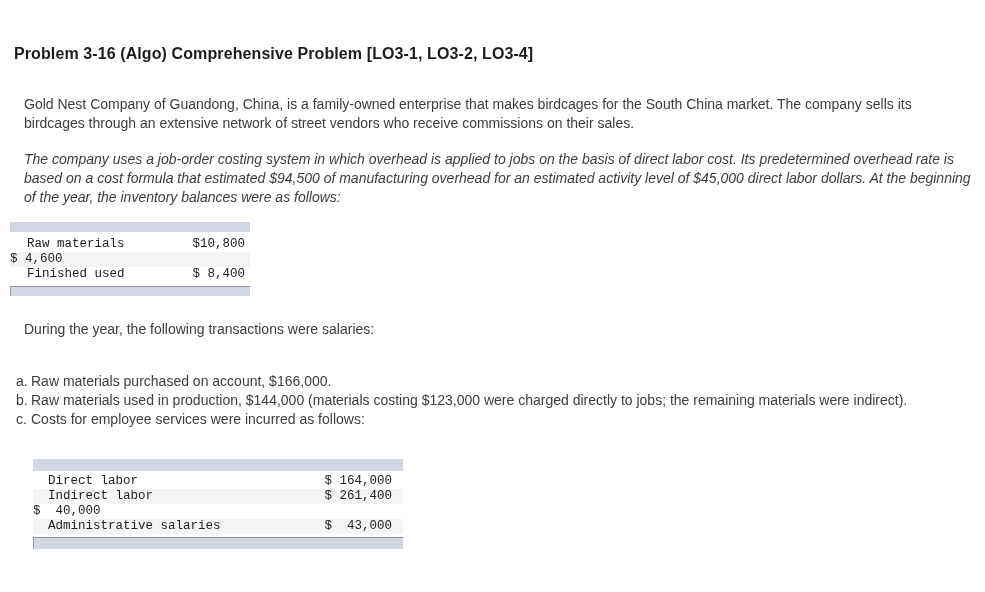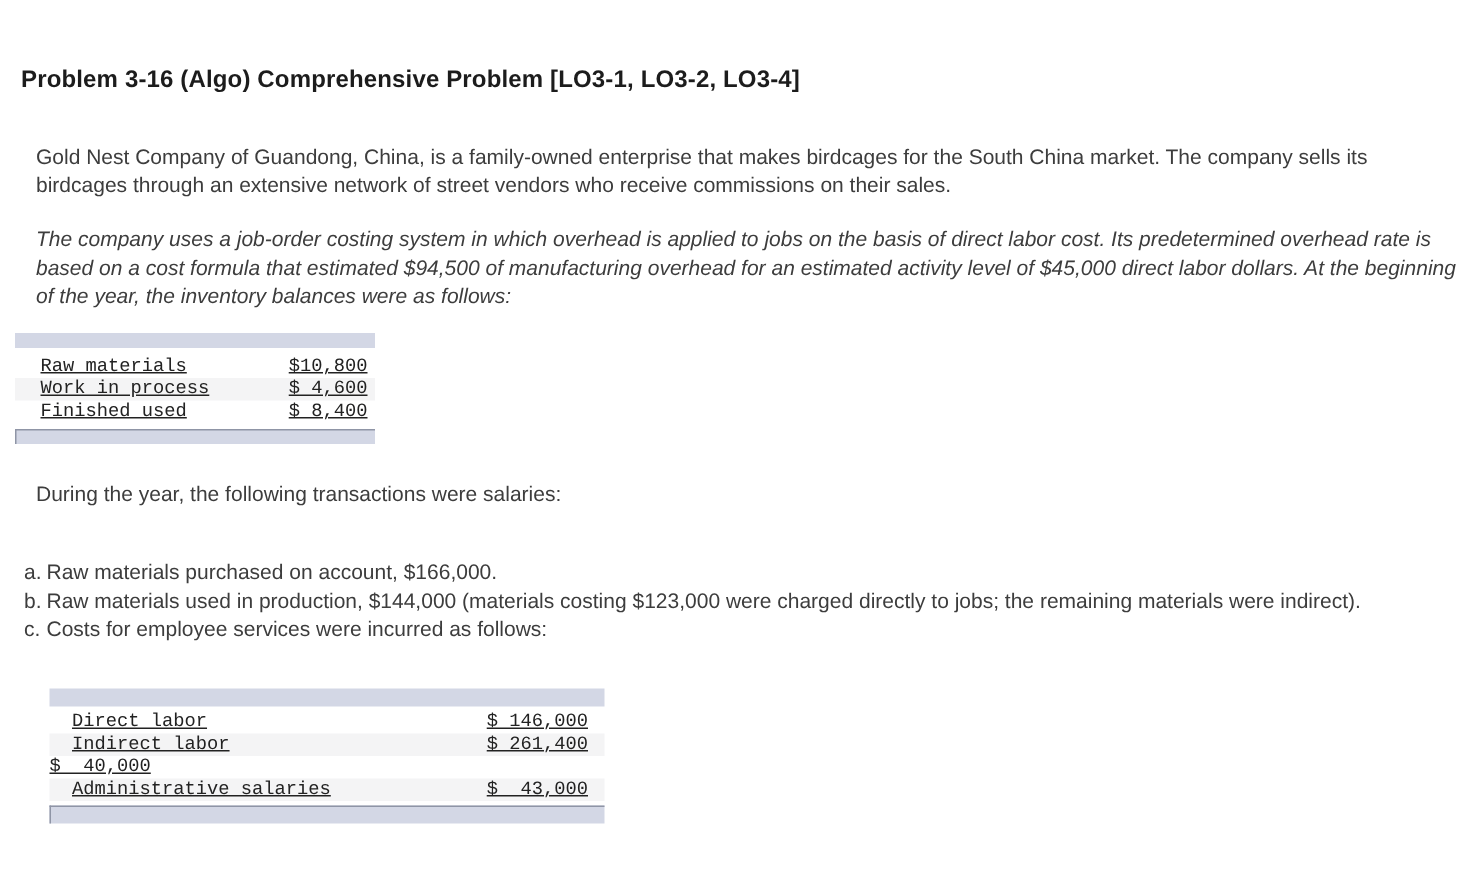--- a/index.html
+++ b/index.html
@@ -50,21 +50,20 @@
     height: 9px;
     background: #d3d7e5;
     border-top: 1px solid #8f95a6;
     border-left: 1px solid #8f95a6;
   }
   .datatable .rows { background: #ffffff; }
   .datatable .row {
     display: flex;
     height: 15px;
     align-items: flex-end;
-    text-decoration: underline;
   }
   .datatable .row.alt { background: #f4f4f5; }
   .datatable .cell-label { flex: 1; }
   .datatable .cell-amount {
     text-align: right;
     white-space: pre;
   }
 
   .inventory-table {
     width: 240px;
@@ -118,21 +117,20 @@
 
   <div class="datatable inventory-table">
     <div class="bar-top"></div>
     <div class="gap-top"></div>
     <div class="rows">
       <div class="row">
         <span class="cell-label">Raw materials</span>
         <span class="cell-amount">$10,800</span>
       </div>
       <div class="row alt">
-        <span class="cell-label">Work in process</span>
         <span class="cell-amount">$ 4,600</span>
       </div>
       <div class="row">
         <span class="cell-label">Finished used</span>
         <span class="cell-amount">$ 8,400</span>
       </div>
     </div>
     <div class="gap-bottom"></div>
     <div class="bar-bottom"></div>
   </div>
@@ -153,21 +151,21 @@
       <span class="txt">Costs for employee services were incurred as follows:</span>
     </div>
   </div>
 
   <div class="datatable costs-table">
     <div class="bar-top"></div>
     <div class="gap-top"></div>
     <div class="rows">
       <div class="row">
         <span class="cell-label">Direct labor</span>
-        <span class="cell-amount">$ 146,000</span>
+        <span class="cell-amount">$ 164,000</span>
       </div>
       <div class="row alt">
         <span class="cell-label">Indirect labor</span>
         <span class="cell-amount">$ 261,400</span>
       </div>
       <div class="row">
         <span class="cell-amount">$  40,000</span>
       </div>
       <div class="row alt">
         <span class="cell-label">Administrative salaries</span>

